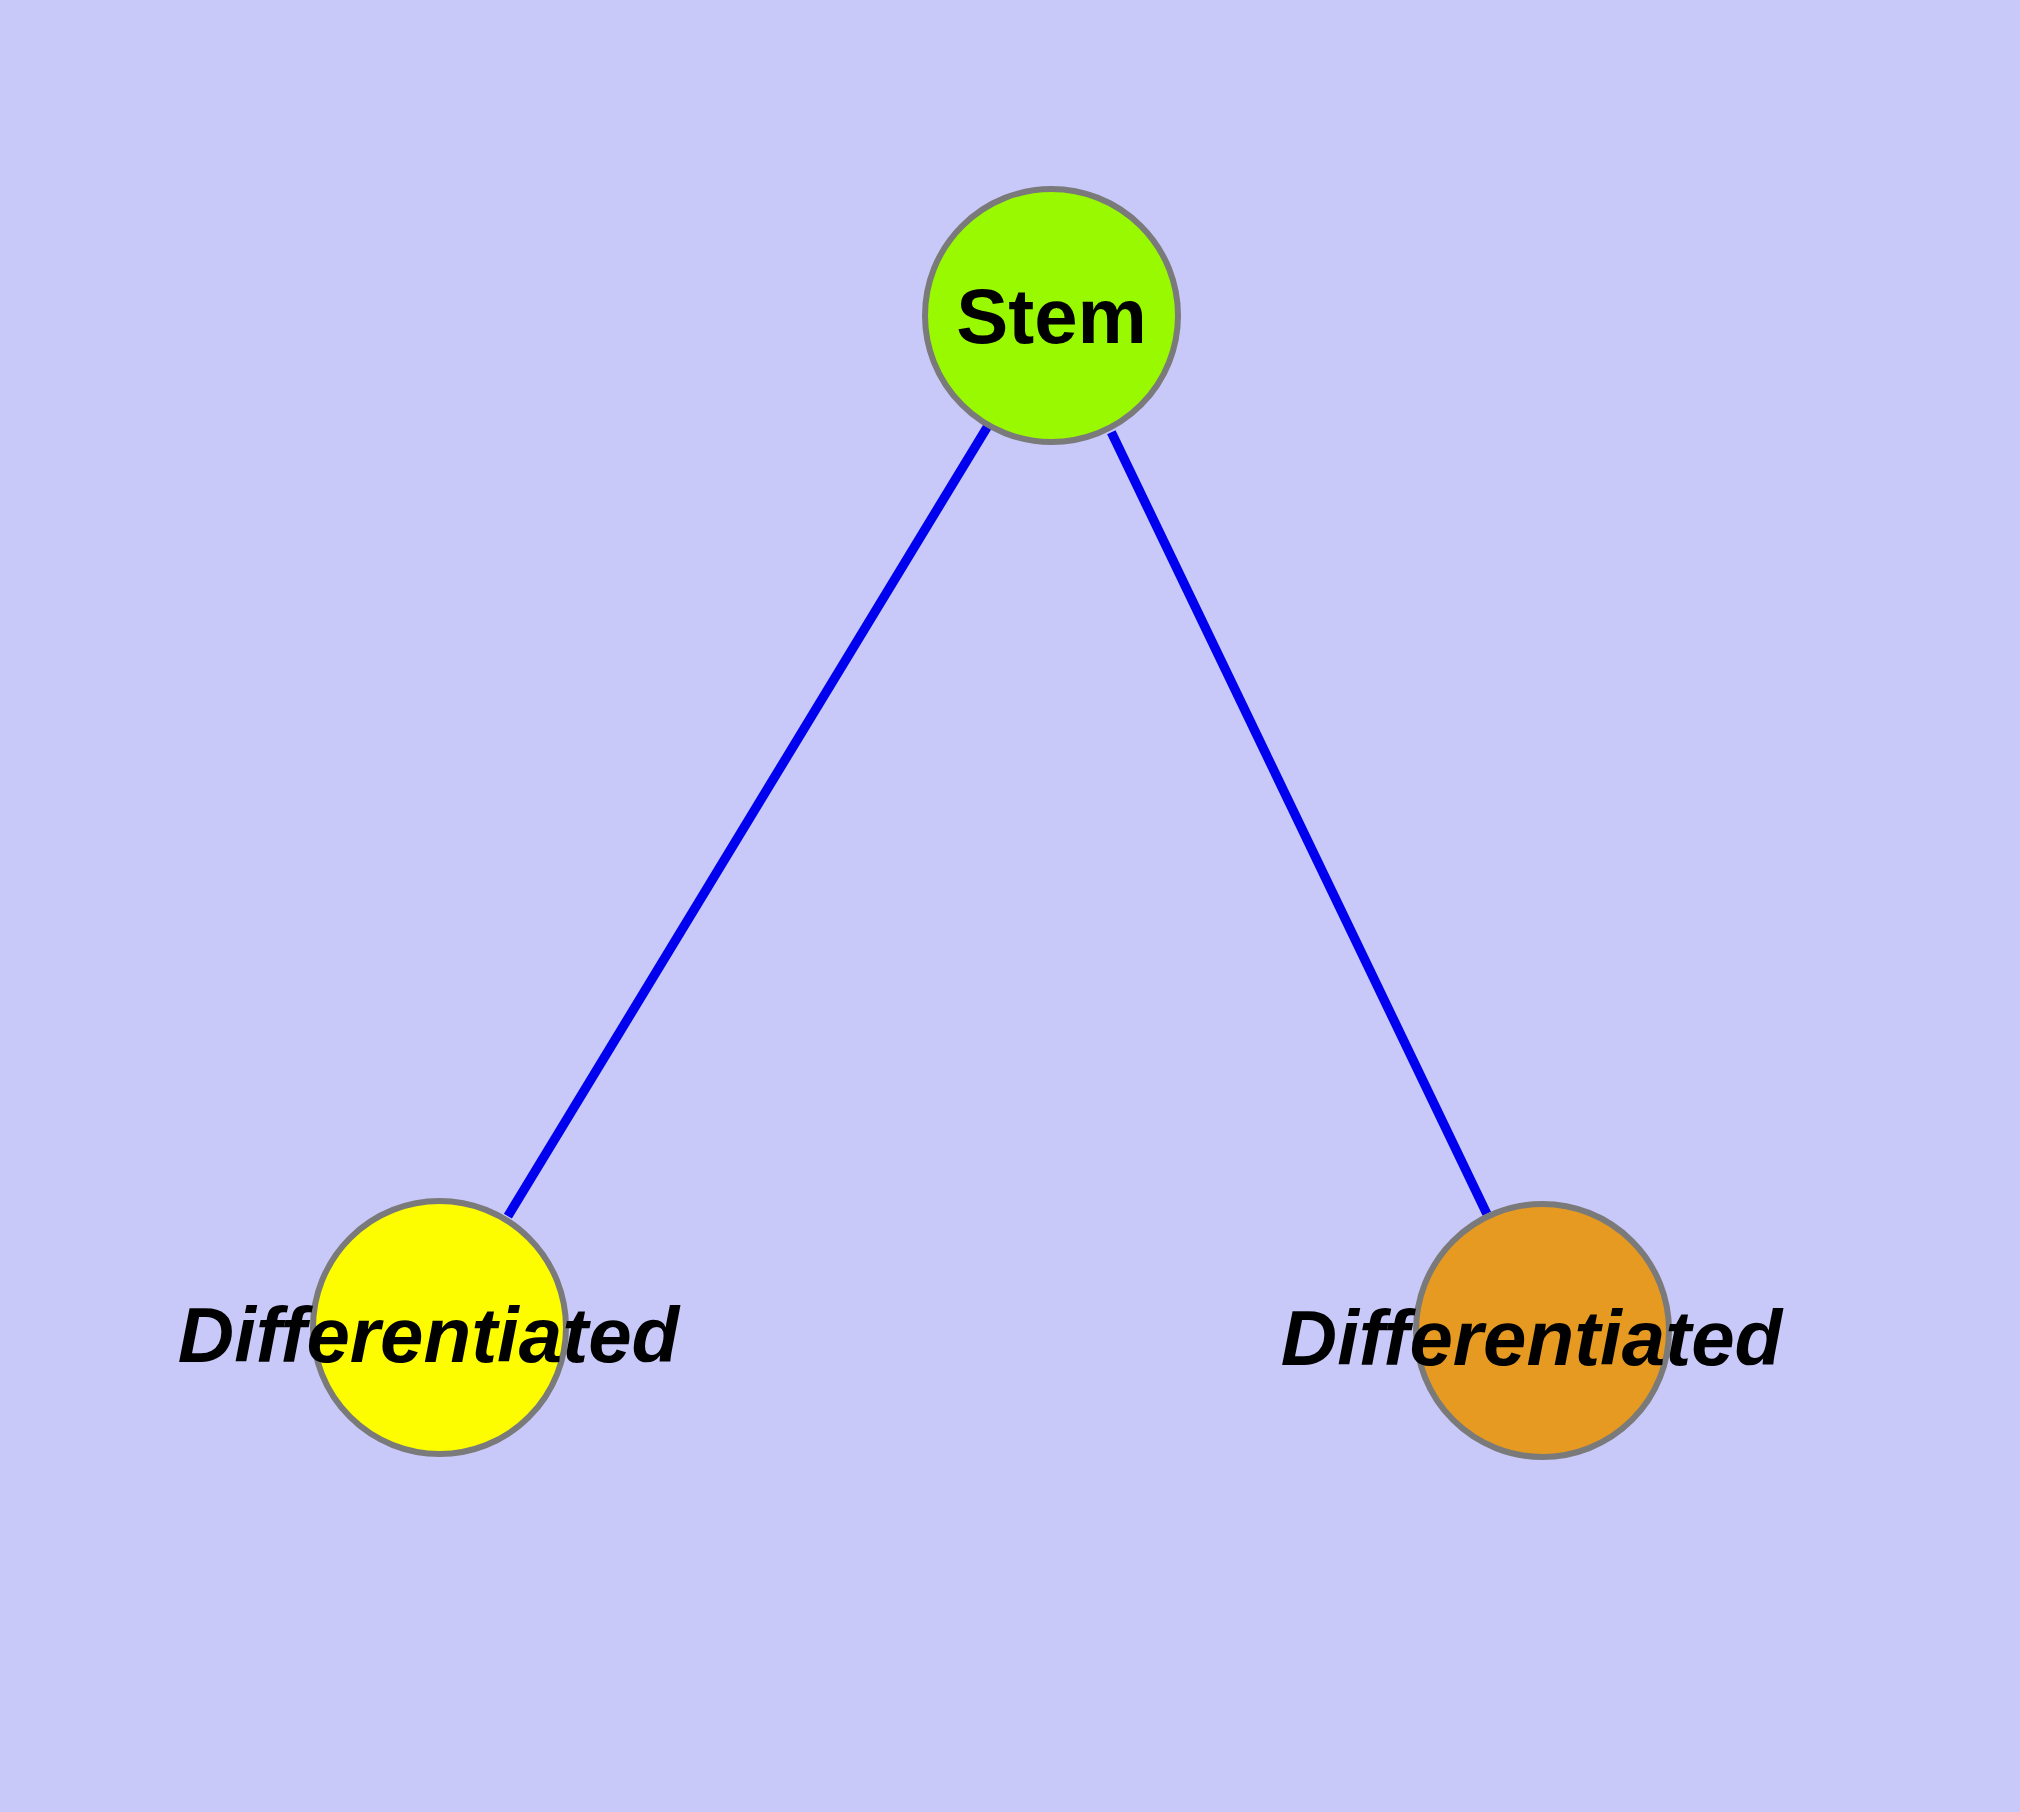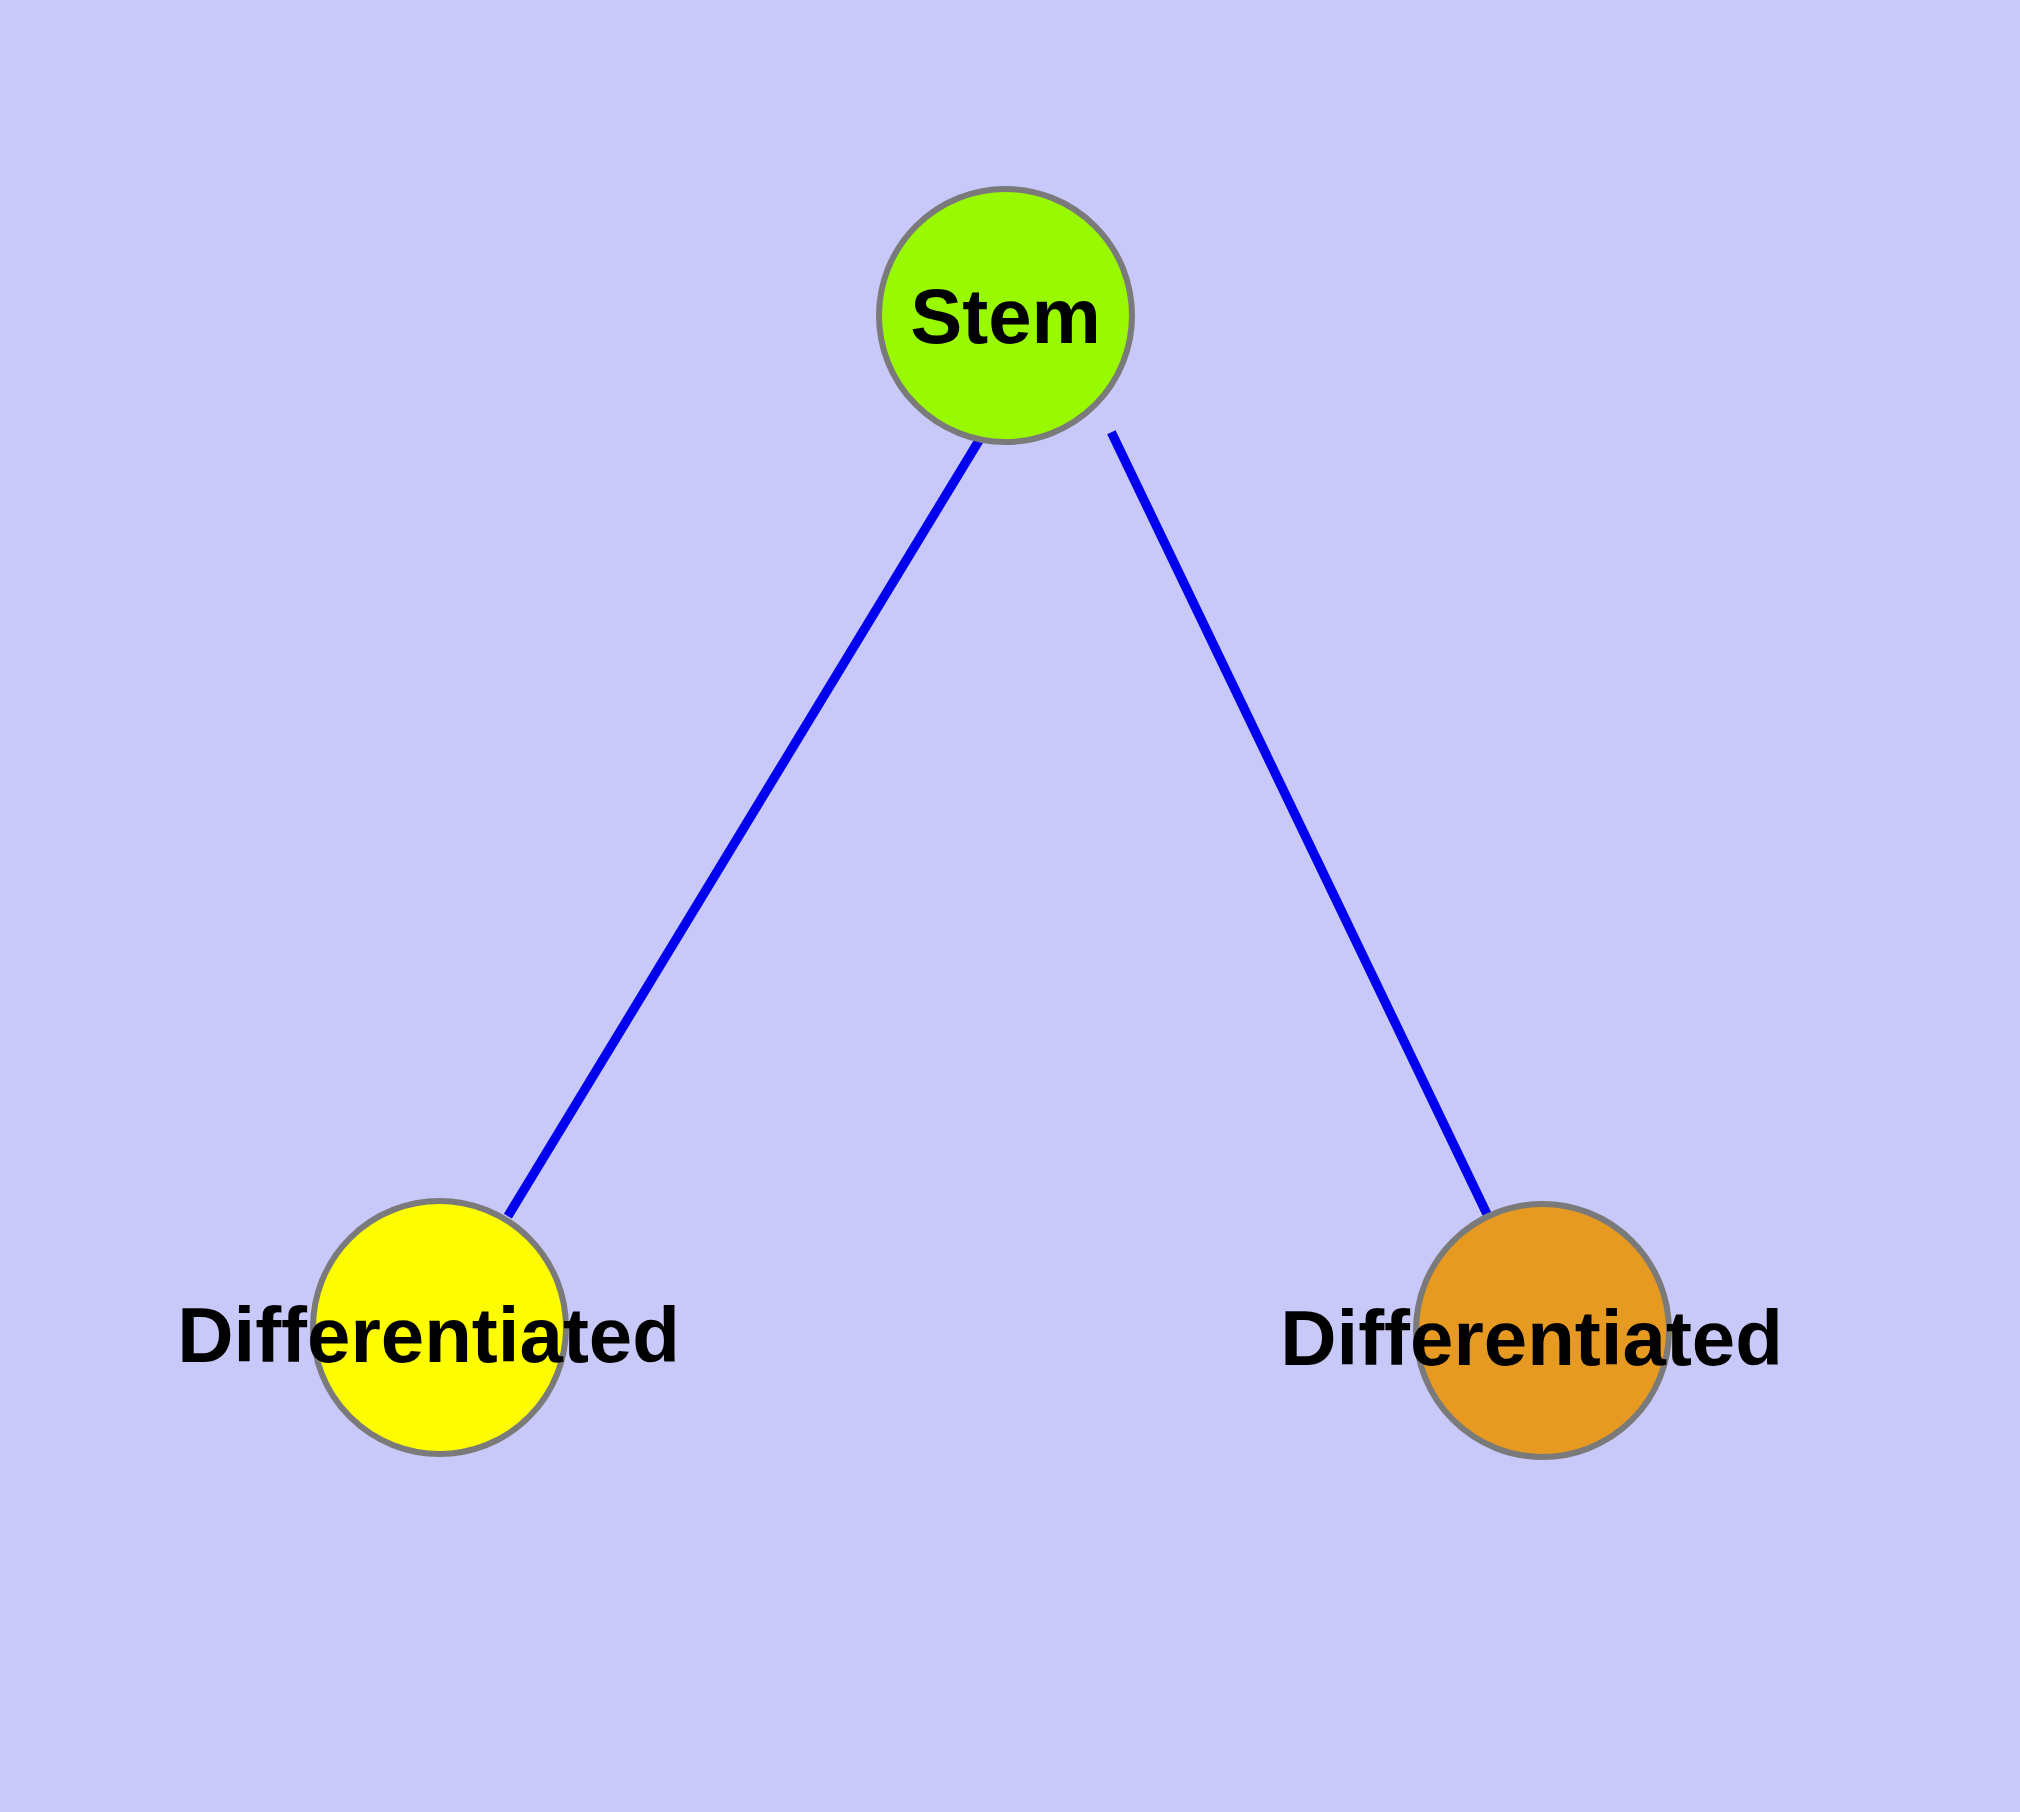--- a/index.html
+++ b/index.html
@@ -30,36 +30,37 @@
     position: absolute;
     width: 259px;
     height: 259px;
     box-sizing: border-box;
     border: 6px solid #7a7a7a;
     border-radius: 50%;
     display: flex;
     align-items: center;
     justify-content: center;
   }
-  .node-stem   { left: 876px; top: 186px;  background: #99f900; }
+  .node-stem   { left: 922px; top: 186px;  background: #99f900; }
   .node-type-a { left: 310px;  top: 1198px; background: #fdfd00; }
   .node-type-b { left: 1413px; top: 1201px; background: #e69a22; }
   .label {
     font-weight: 700;
     font-size: 78px;
     line-height: 86px;
     color: #000000;
     text-align: center;
     white-space: nowrap;
   }
   .label.two-line {
     transform: translate(-11px, 6.8px);
   }
   .label .line {
     display: block;
+    font-style: italic;
   }
 </style>
 </head>
 <body>
 
 <div class="canvas" style="background-color: rgb(201, 201, 249);">
 
   <svg class="edges" viewBox="0 0 2384 2138">
     <line x1="1165" y1="503" x2="599" y2="1435" style="stroke: rgb(0, 0, 238);"></line>
     <line x1="1311" y1="510" x2="1754" y2="1432" style="stroke: rgb(0, 0, 238);"></line>

